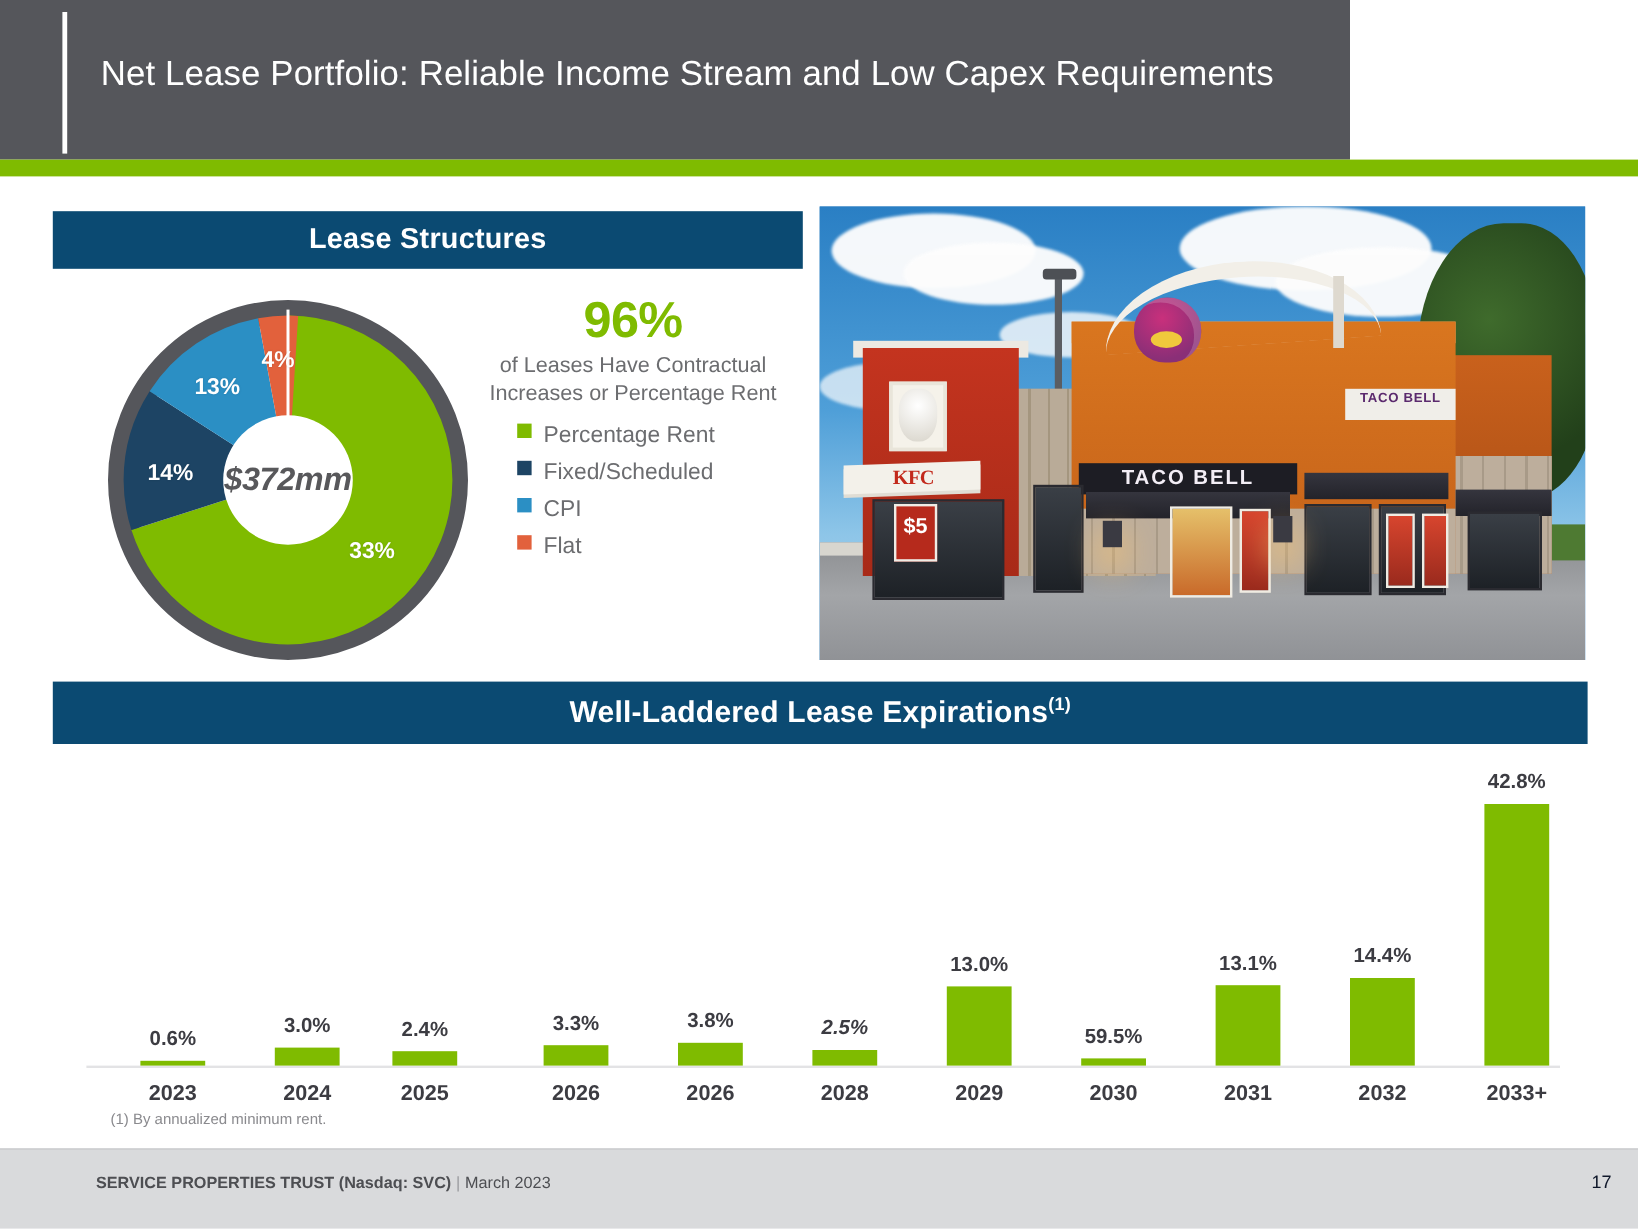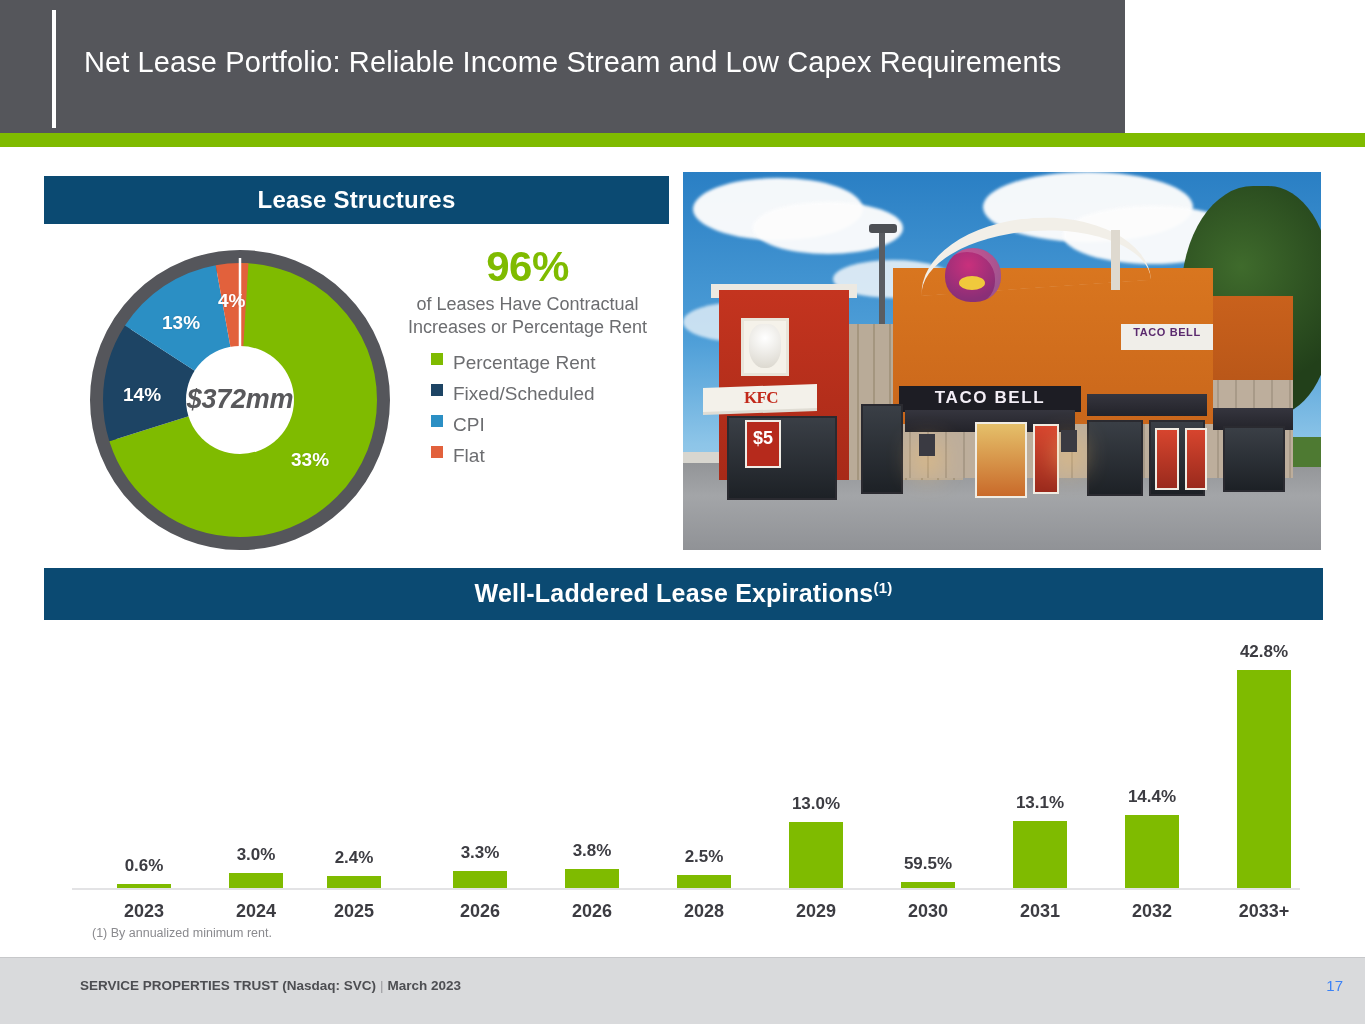--- a/index.html
+++ b/index.html
@@ -157,23 +157,23 @@
   
   .footer {
     position: absolute; left: 0; top: 957px; width: 1365px; height: 67px;
     background: #d9dadc; border-top: 1px solid #c7c8ca;
   }
   .footer-left {
     position: absolute; left: 80px; top: 978px; font-size: 13.5px; color: #4d4e52;
   }
   .footer-left b { font-weight: bold; }
   .footer-sep { color: #9a9b9e; padding: 0 4px; }
-  .footer-date { font-weight: 700; }
+  .footer-date { font-weight: 400; }
   .footer-page {
-    position: absolute; right: 22px; top: 977px; font-size: 15px; color: #3b82f6;
+    position: absolute; right: 22px; top: 977px; font-size: 15px; color: #0f172a;
   }
 </style>
 </head>
 <body>
 
 <div class="slide">
 
   <div class="header">
     <div class="header-accent-bar"></div>
     <div class="header-title">Net Lease Portfolio: Reliable Income Stream and Low Capex Requirements</div>
@@ -328,21 +328,21 @@
           <div class="bar-value" style="bottom: 24.8084px;">3.3%</div>
           <div class="bar-rect" style="height: 16.8084px; background: rgb(127, 187, 0);"></div>
           <div class="bar-label">2026</div>
         </div>
         <div class="bar-col" style="left: 494px; height: 228px;">
           <div class="bar-value" style="bottom: 27.3551px;">3.8%</div>
           <div class="bar-rect" style="height: 19.3551px; background: rgb(127, 187, 0);"></div>
           <div class="bar-label">2026</div>
         </div>
         <div class="bar-col" style="left: 606px; height: 228px;">
-          <div class="bar-value" style="bottom: 20.7336px;">2.5%</div>
+          <div class="bar-value" style="bottom: 20.7336px; font-style: italic;">2.5%</div>
           <div class="bar-rect" style="height: 12.7336px; background: rgb(127, 187, 0);"></div>
           <div class="bar-label">2028</div>
         </div>
         <div class="bar-col" style="left: 718px; height: 228px;">
           <div class="bar-value" style="bottom: 74.215px;">13.0%</div>
           <div class="bar-rect" style="height: 66.215px; background: rgb(127, 187, 0);"></div>
           <div class="bar-label">2029</div>
         </div>
         <div class="bar-col" style="left: 830px; height: 228px;">
           <div class="bar-value" style="bottom: 13.6028px;">59.5%</div>

